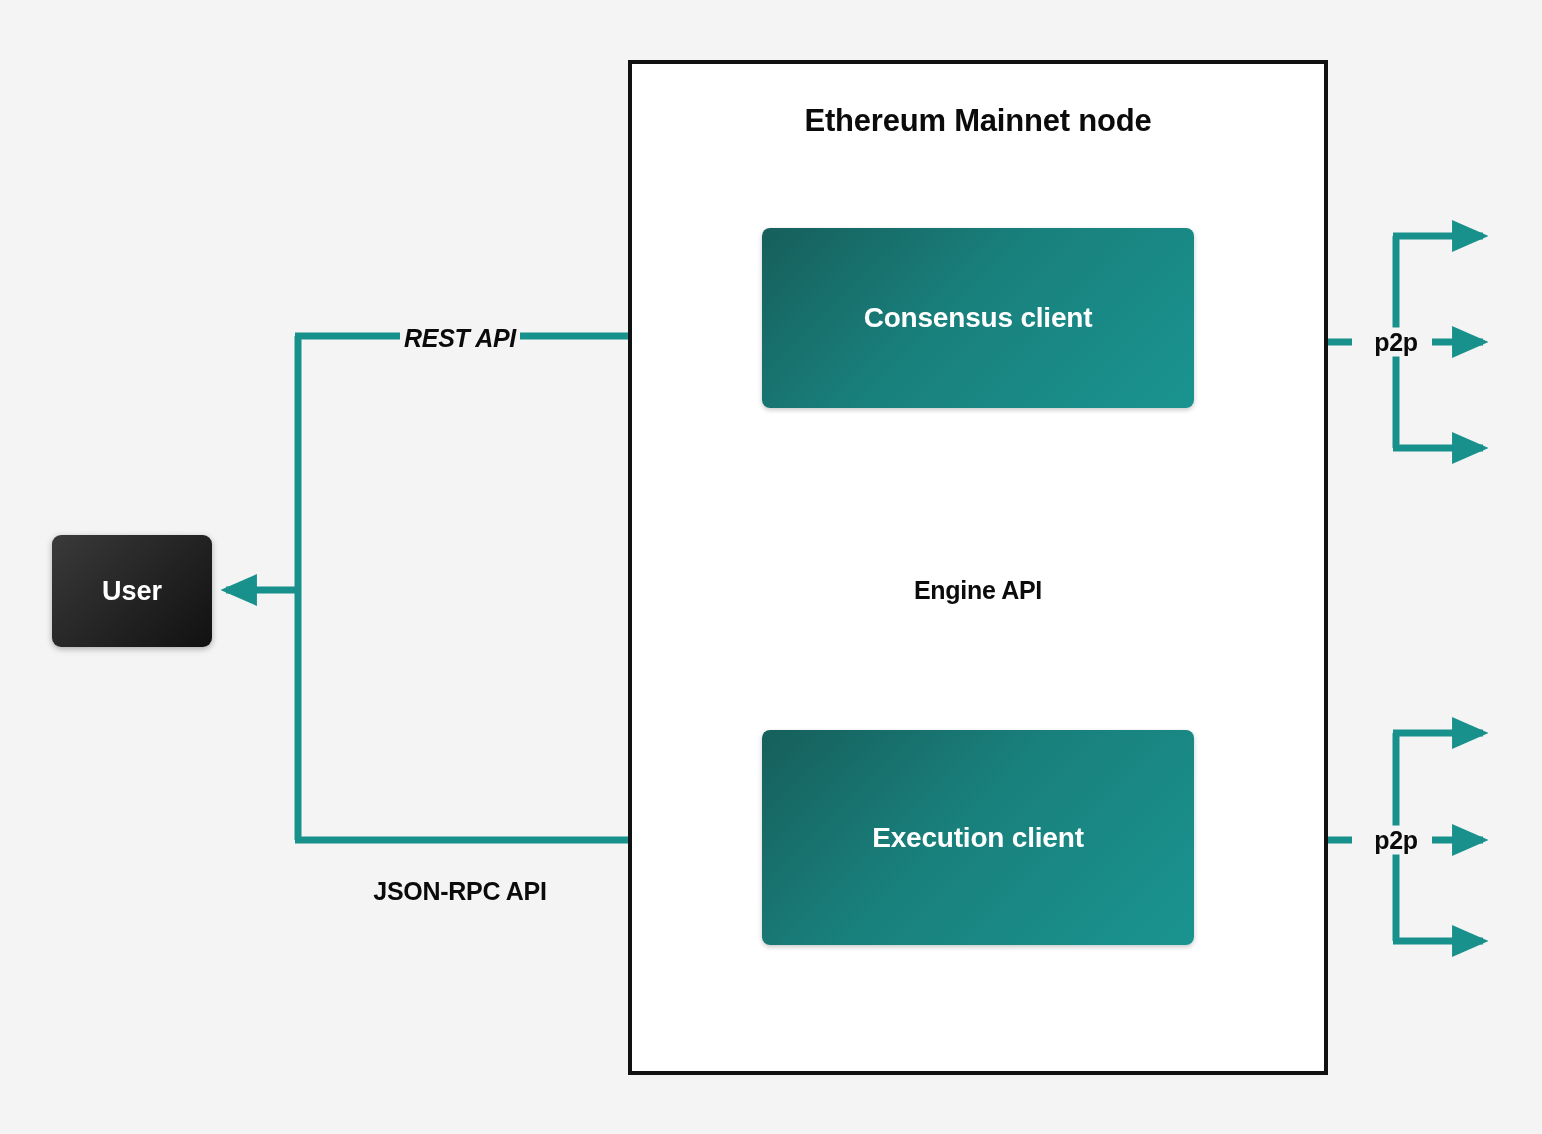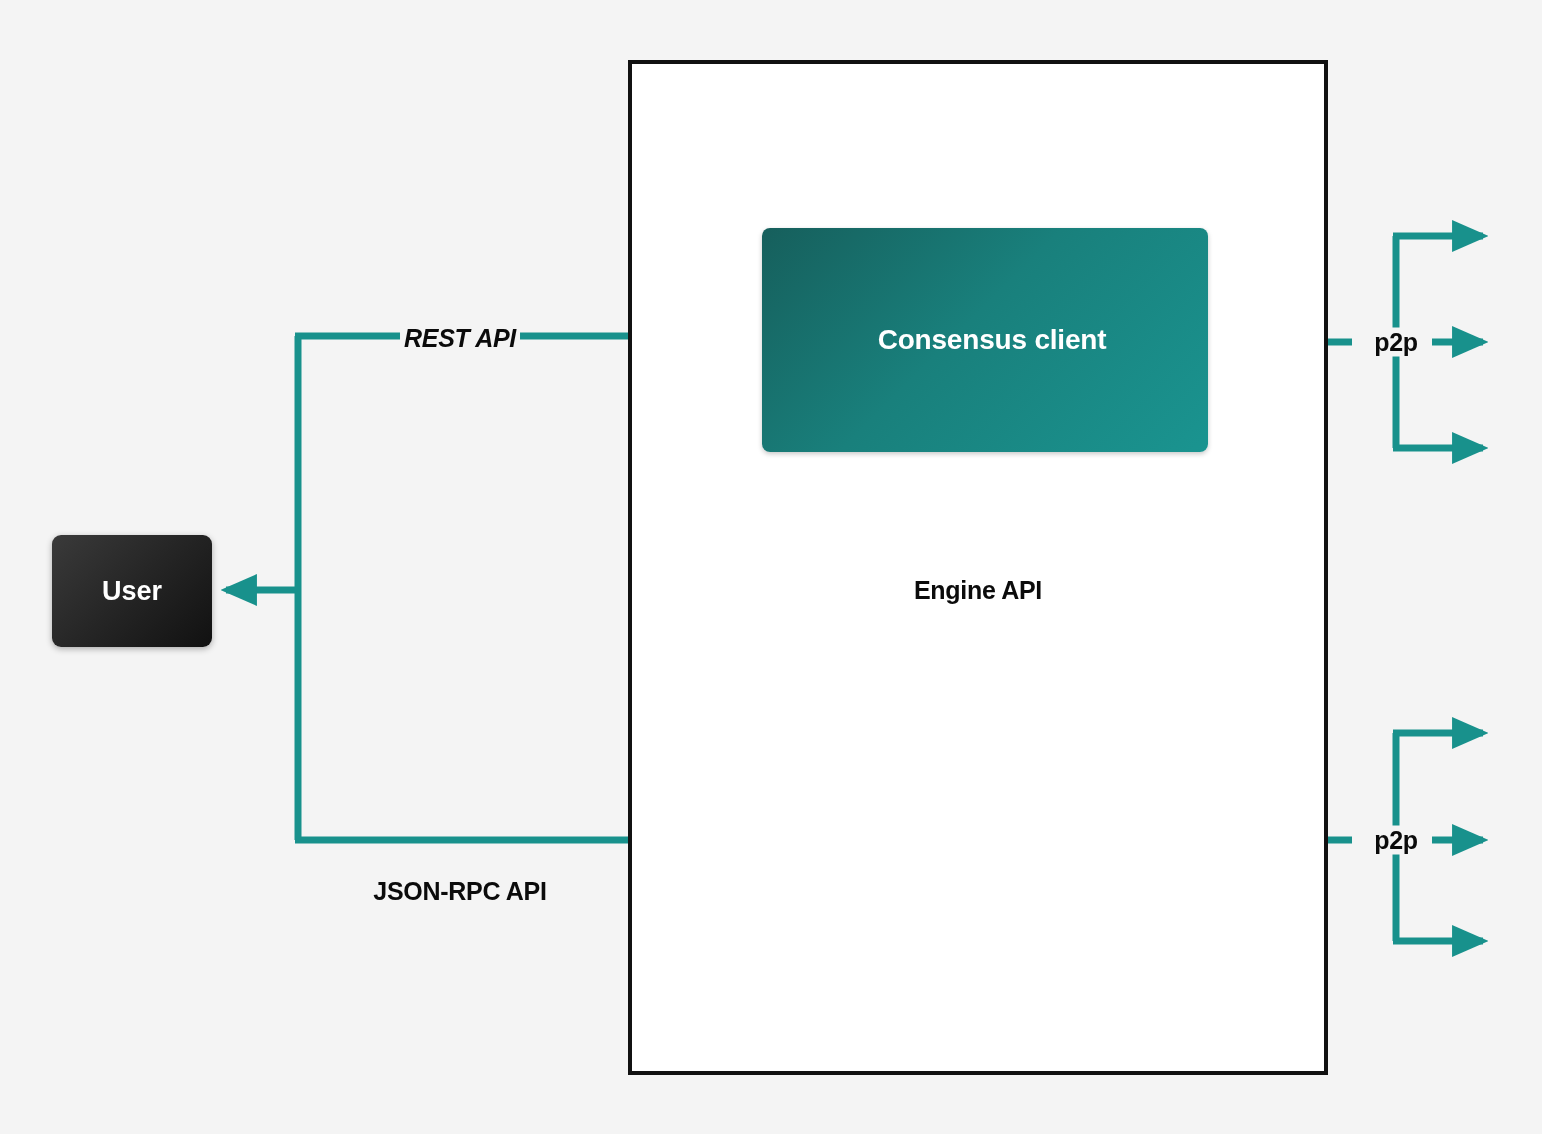--- a/index.html
+++ b/index.html
@@ -55,23 +55,22 @@
     justify-content: center;
     color: #ffffff;
     font-size: 28px;
     font-weight: bold;
     letter-spacing: -0.2px;
   }
   #consensus-client {
     left: 762px;
     top: 228px;
     width: 432px;
-    height: 224px;
+    height: 180px;
     background: linear-gradient(135deg, #165f5c 0%, #19807c 45%, #1a9490 100%);
-    padding-left: 14px;
   }
   #execution-client {
     left: 762px;
     top: 730px;
     width: 432px;
     height: 215px;
     background: linear-gradient(135deg, #165f5c 0%, #19807c 45%, #1a9490 100%);
   }
   #user-box {
     position: absolute;
@@ -157,25 +156,29 @@
 
       <path d="M 1393 733 L 1483 733" stroke="#18918c" stroke-width="7" fill="none" marker-end="url(#arrow-right)"></path>
 
       <path d="M 1432 840 L 1483 840" stroke="#18918c" stroke-width="7" fill="none" marker-end="url(#arrow-right)"></path>
 
       <path d="M 1393 941 L 1483 941" stroke="#18918c" stroke-width="7" fill="none" marker-end="url(#arrow-right)"></path>
     </g>
   </svg>
 
   <div class="node-frame"></div>
+  <div class="frame-title">Ethereum Mainnet node</div>
 
   <div class="client-box" id="consensus-client">
     <span>Consensus client</span>
   </div>
 
+  <div class="client-box" id="execution-client">
+    <span>Execution client</span>
+  </div>
 
   <div id="user-box">
     <span>User</span>
   </div>
 
   <div class="edge-label on-gray" style="left:460px; top:338px;font-style:italic;">REST API</div>
 
   <div class="edge-label on-gray" style="left:460px; top:843px;margin-top:48px;">JSON-RPC API</div>
 
   <div class="edge-label on-white" style="left:978px; top:590px;">Engine API</div>

